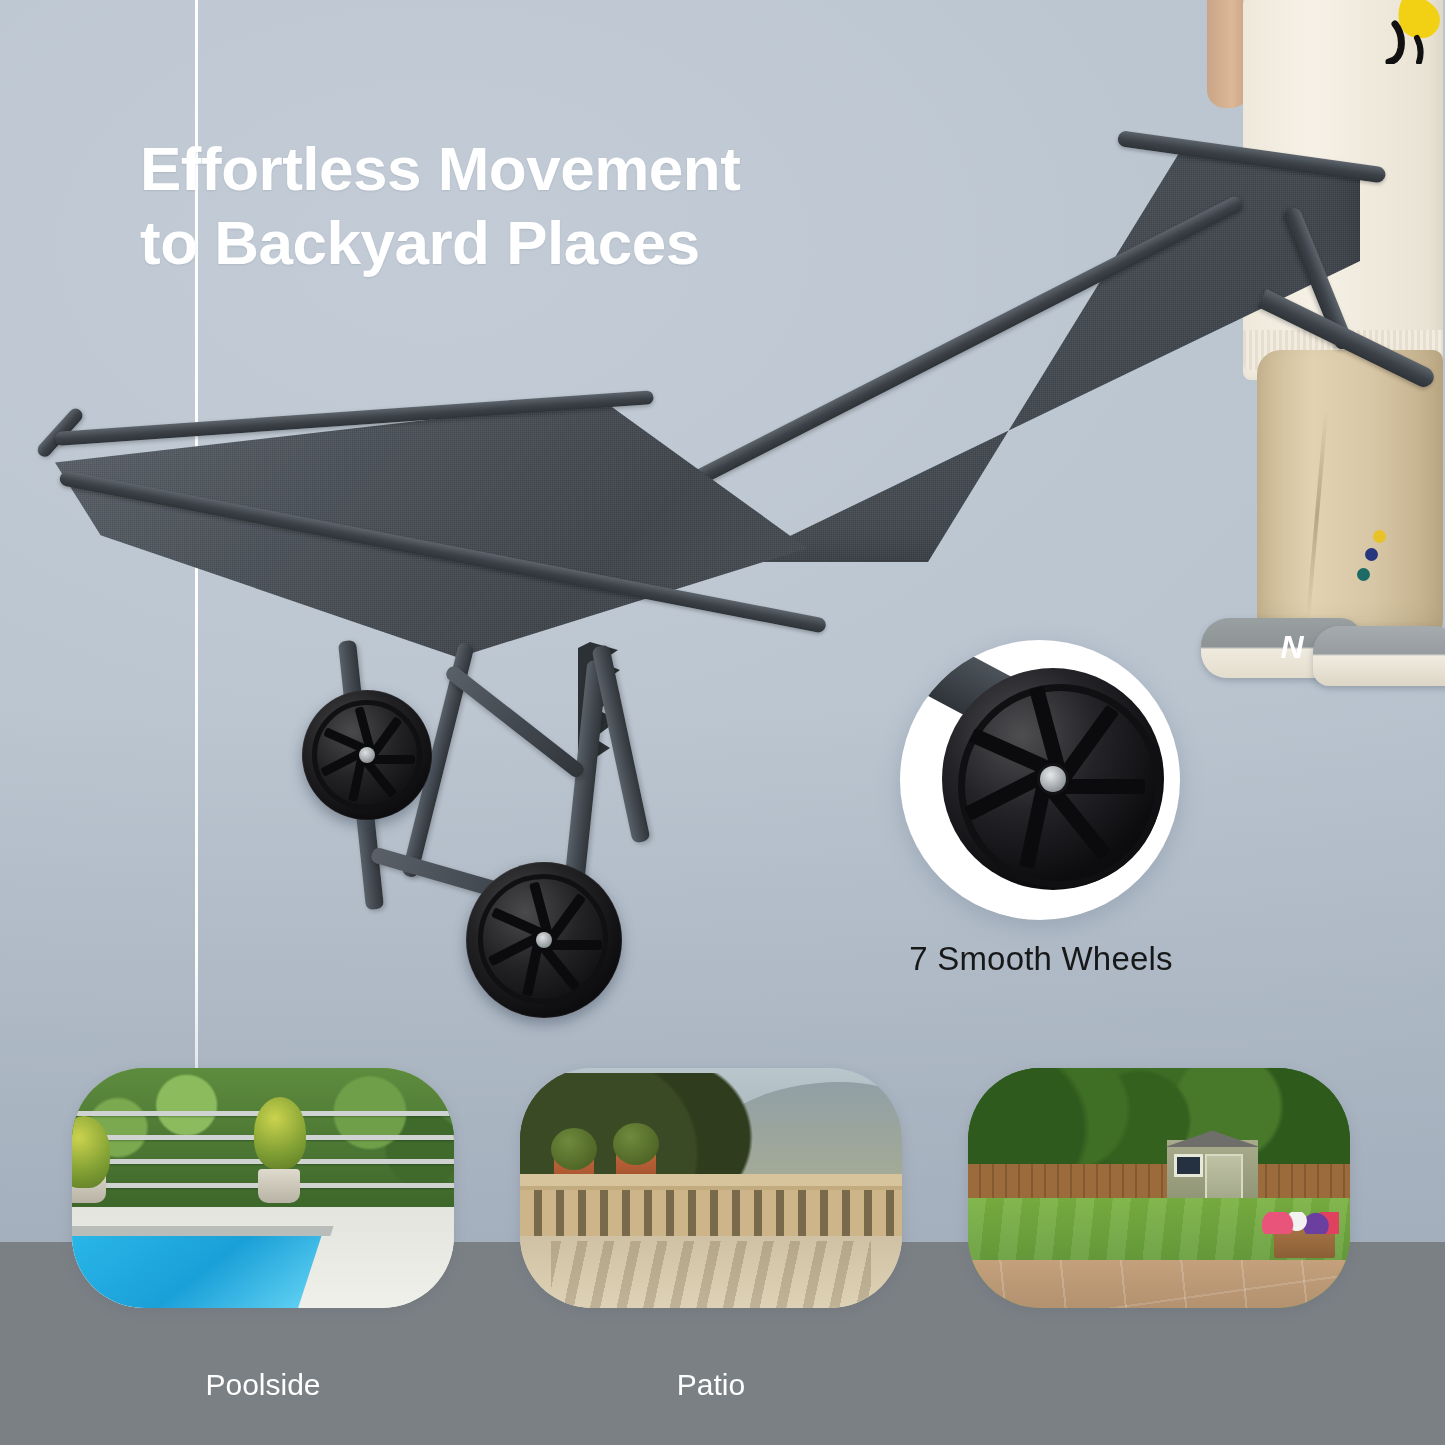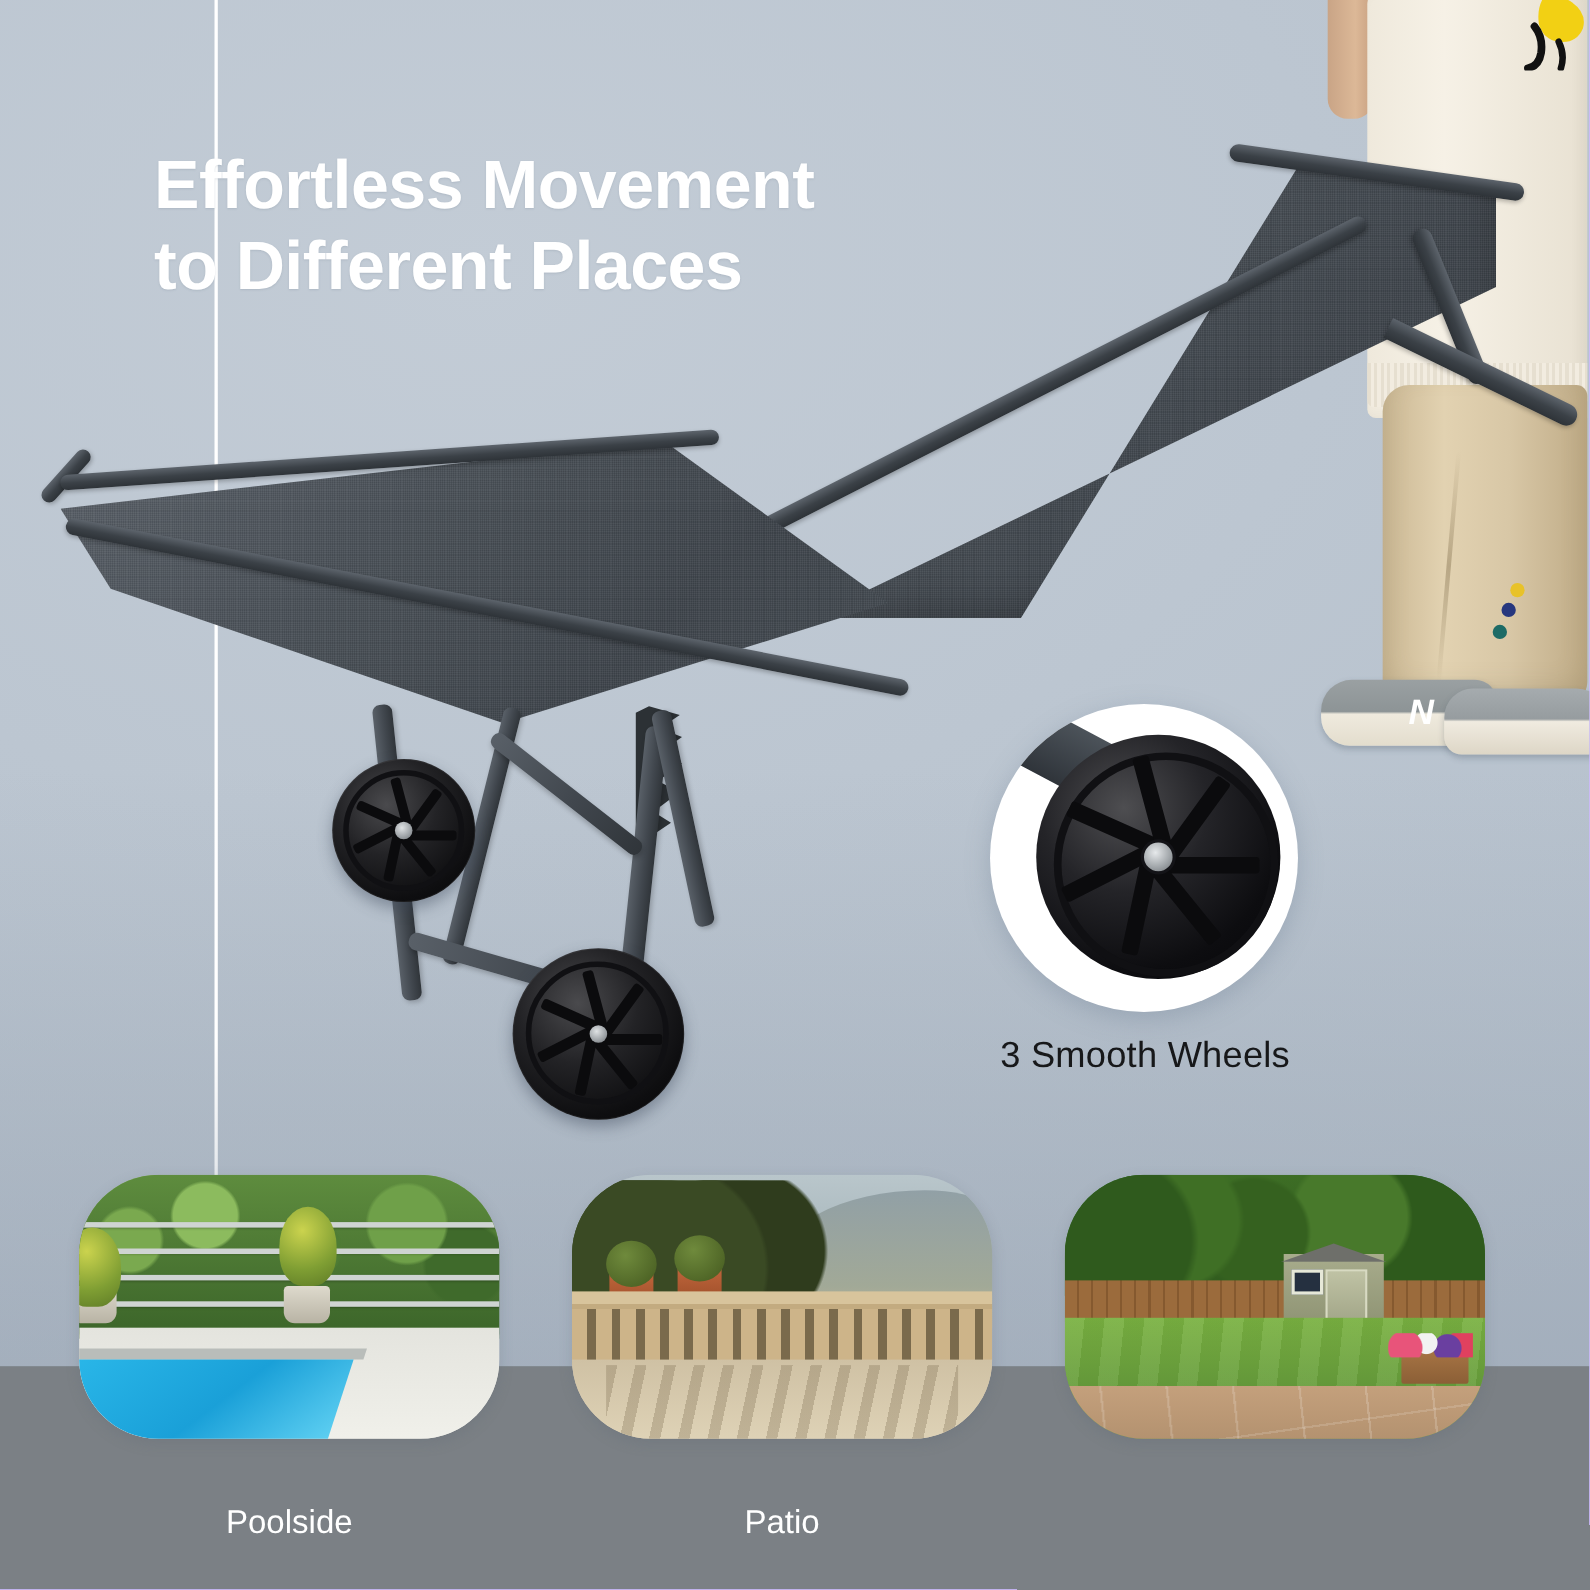--- a/index.html
+++ b/index.html
@@ -270,21 +270,21 @@
 <body>
 
 <div class="canvas">
 
   <div class="scene-bg"></div>
   <div class="floor-shade"></div>
   <div class="guide-line"></div>
 
   <div class="headline">
     <span>Effortless Movement</span>
-    <span class="l2">to Different Places</span>
+    <span class="l2">to Backyard Places</span>
   </div>
 
   <div class="person">
     <div class="arm"></div>
     <div class="torso"></div>
     <div class="torso-rib"></div>
     <svg class="graphic" viewBox="0 0 72 70">
       <path d="M30 4 Q44 0 56 8 Q70 18 66 32 Q60 46 44 44 Q30 42 26 28 Q24 14 30 4Z" fill="#f2d014"></path>
       <path d="M22 30 Q30 40 28 54 Q26 66 16 68" stroke="#111" stroke-width="7" fill="none" stroke-linecap="round"></path>
       <path d="M44 44 Q50 56 46 68" stroke="#111" stroke-width="6" fill="none" stroke-linecap="round"></path>
@@ -354,21 +354,21 @@
       <div class="hub-ring" style="left:16px;top:16px;width:190px;height:190px;border-width:7px;"></div>
       <div class="spoke" style="width:92px;height:15px;transform:rotate(0deg)"></div>
       <div class="spoke" style="width:92px;height:15px;transform:rotate(51deg)"></div>
       <div class="spoke" style="width:92px;height:15px;transform:rotate(102deg)"></div>
       <div class="spoke" style="width:92px;height:15px;transform:rotate(153deg)"></div>
       <div class="spoke" style="width:92px;height:15px;transform:rotate(204deg)"></div>
       <div class="spoke" style="width:92px;height:15px;transform:rotate(255deg)"></div>
       <div class="spoke" style="width:92px;height:15px;transform:rotate(306deg)"></div>
     </div>
   </div>
-  <div class="callout-label">3 Smooth Wheels</div>
+  <div class="callout-label">7 Smooth Wheels</div>
 
   <div class="band"></div>
 
   <div class="thumb thumb-1">
     <div class="pool-sky"></div>
     <div class="pool-trees"></div>
     <div class="rail-line" style="top:18%;"></div>
     <div class="rail-line" style="top:28%;"></div>
     <div class="rail-line" style="top:38%;"></div>
     <div class="rail-line" style="top:48%;"></div>

